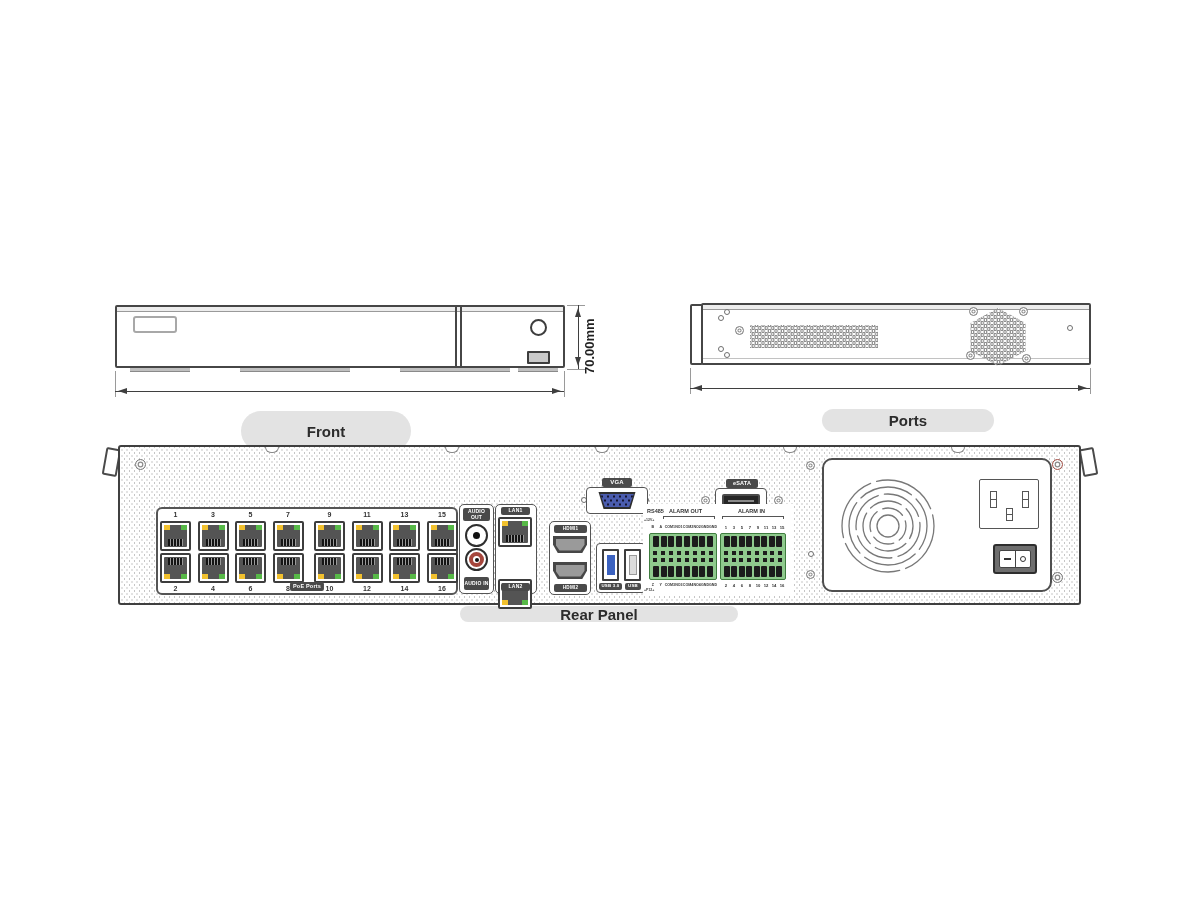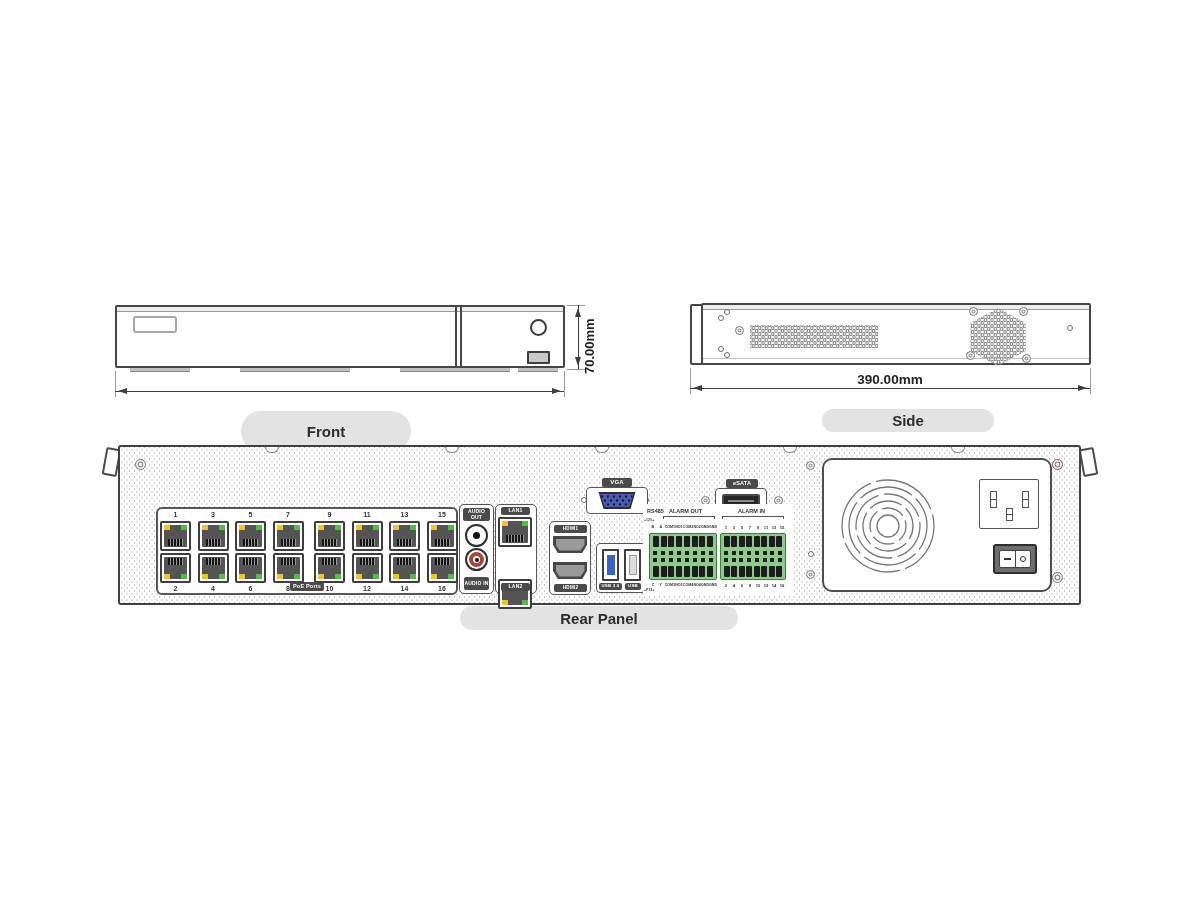--- a/index.html
+++ b/index.html
@@ -161,23 +161,22 @@
   <div class="ringdots hexclip abs" style="left:966px;top:308px;width:64px;height:58px;"></div>
   <div class="screw-m" style="left:969px;top:307px;"></div>
   <div class="screw-m" style="left:1019px;top:307px;"></div>
   <div class="screw-m" style="left:966px;top:351px;"></div>
   <div class="screw-m" style="left:1022px;top:354px;"></div>
   <div class="screw-s" style="left:1067px;top:325px;"></div>
 
   <div class="ext-v" style="left:690px;top:368px;height:26px;"></div>
   <div class="ext-v" style="left:1090px;top:368px;height:26px;"></div>
   <div class="dimline-h" style="left:690px;top:388px;width:400px;"></div>
-  <div class="dimtext" style="left:690px;top:372px;width:400px;">390.00mm</div>
-
-  <div class="pill" style="left:822px;top:409px;width:172px;height:23px;">Side</div>
+
+  <div class="pill" style="left:822px;top:409px;width:172px;height:23px;">Ports</div>
 
   <div class="ear" style="left:104px;top:448px;transform:rotate(10deg);"></div>
   <div class="ear" style="left:1081px;top:448px;transform:rotate(-10deg);"></div>
 
   <div class="rear-panel" style="left:118px;top:445px;width:963px;height:160px;"></div>
 
   <div class="bump" style="left:265px;top:447px;"></div>
   <div class="bump" style="left:445px;top:447px;"></div>
   <div class="bump" style="left:595px;top:447px;"></div>
   <div class="bump" style="left:783px;top:447px;"></div>
@@ -577,15 +576,15 @@
         <div class="sw-half">
             <div class="sw-bar"></div>
           </div>
         <div class="sw-half">
             <div class="sw-circ"></div>
           </div>
       </div>
     </div>
   </div>
 
-  <div class="pill" style="left:460px;top:606px;width:278px;height:24px;">Rear Panel</div>
+  <div class="pill" style="left:460px;top:606px;width:278px;height:16px;">Rear Panel</div>
 
 </div>
 
 </body></html>

